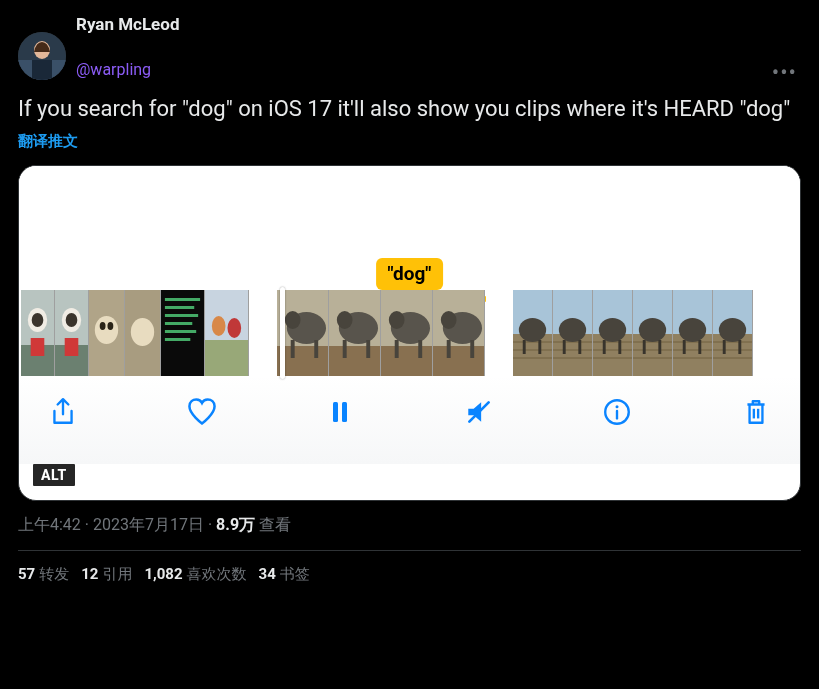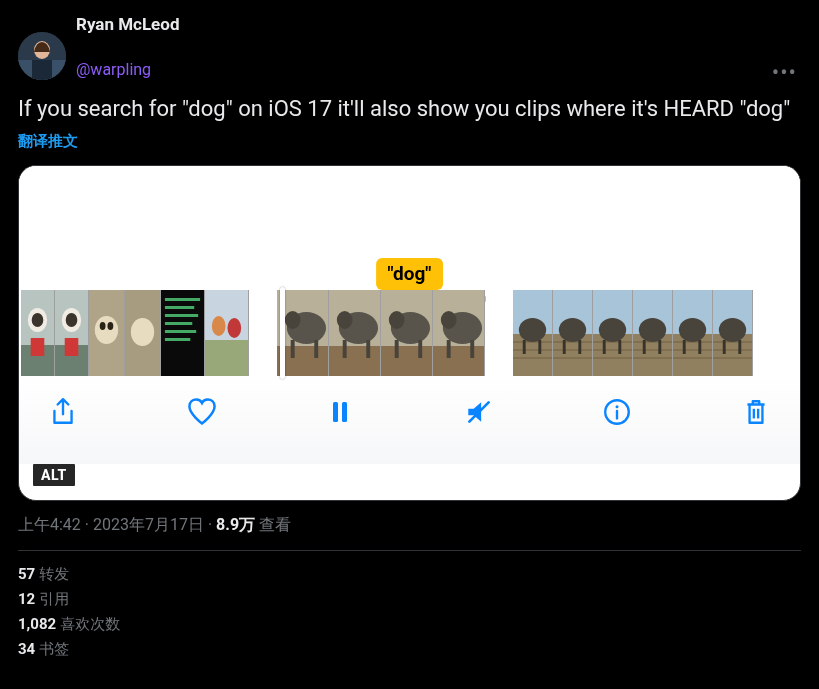--- a/index.html
+++ b/index.html
@@ -155,25 +155,24 @@
     font-size: 16px;
   }
   .meta .views-num { color:#e7e9ea; font-weight:700;text-align:center; }
   .divider {
     height: 1px;
     background: #2f3336;
     margin-top: 14px;
   }
   .stats {
     display: flex;
-    gap: 6px;
+    gap: 12px;
     padding-top: 14px;
     color: #71767b;
     font-size: 15px;
-    flex-direction: column;
   }
   .stats .num { color:#e7e9ea; font-weight:700; margin-right:4px; }
 </style>
 </head>
 <body>
 
 <div class="tweet">
 
   <div class="header">
     <div class="avatar">

